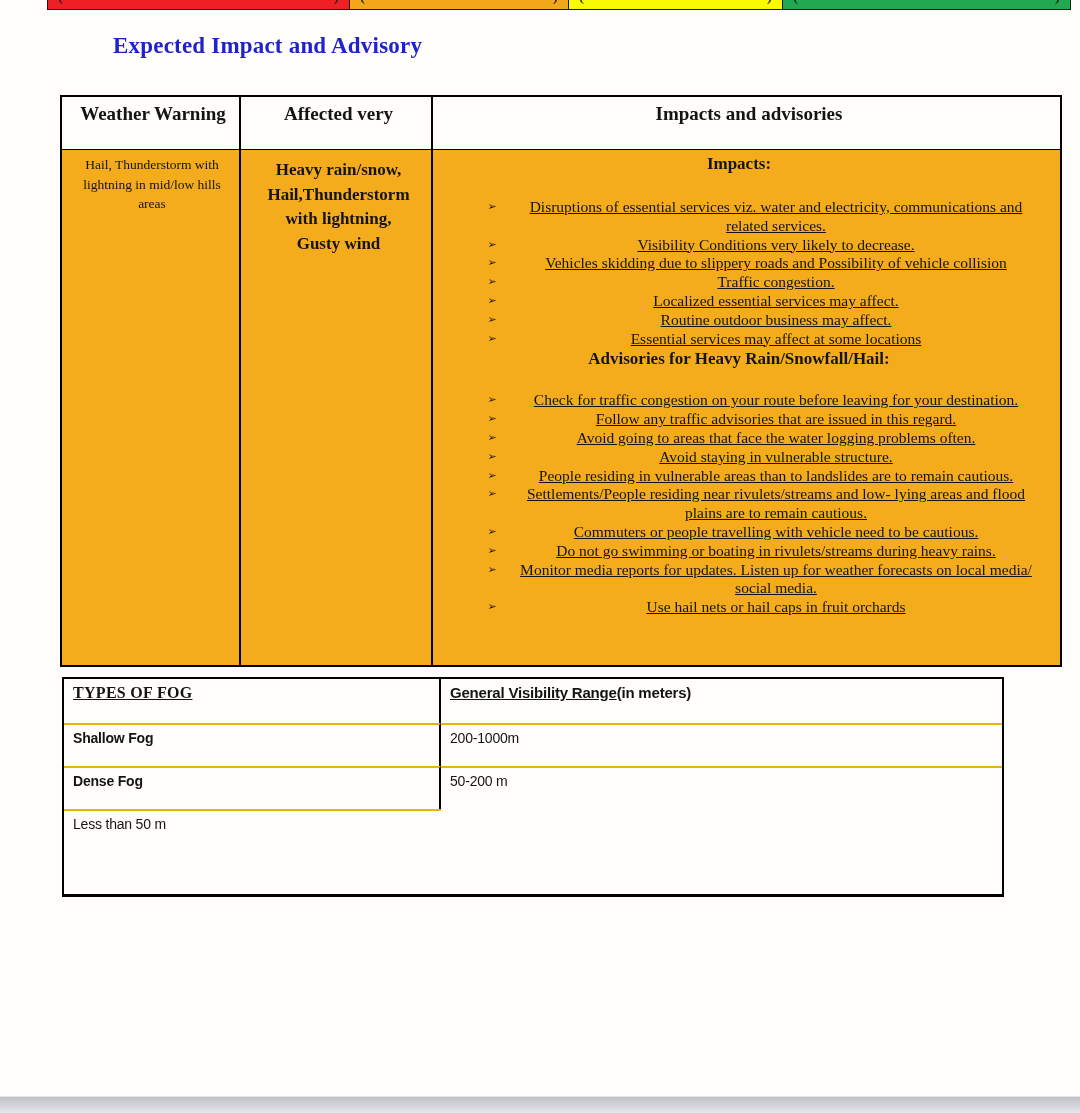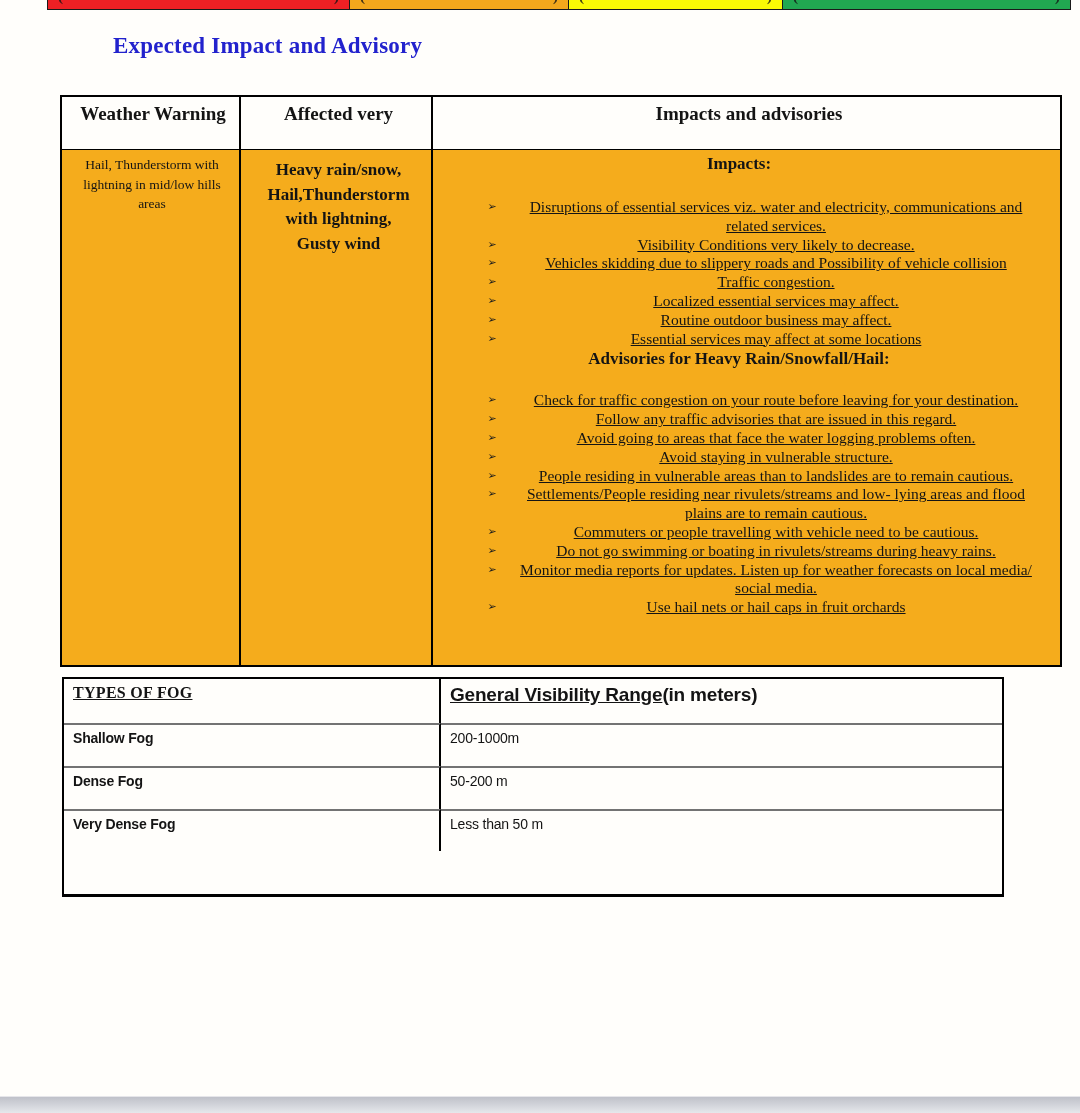--- a/index.html
+++ b/index.html
@@ -51,23 +51,23 @@
 
   
   .fog-table{
     position:absolute;left:46px;top:677px;width:942px;height:220px;box-sizing:border-box;
     border:2px solid #000;border-bottom-width:3px;
     display:grid;grid-template-columns:377px 1fr;grid-template-rows:44px repeat(4,1fr);
     font-family:"Liberation Sans","DejaVu Sans",sans-serif;letter-spacing:-0.2px;margin-left:16px;
   }
   .fog-table > div{box-sizing:border-box;padding:5px 6px 0 9px;}
   .fog-h1{font-family:"Liberation Serif","DejaVu Serif",serif;font-weight:bold;font-size:16px;text-decoration:underline;letter-spacing:.3px;}
-  .fog-h2{font-weight:bold;font-size:19px;}
+  .fog-h2{font-weight:bold;font-size:15px;}
   .fog-h2 .u{text-decoration:underline;}
-  .fog-row-border{border-top:2px solid #737373;}
+  .fog-row-border{border-top:2px solid #eab308;}
   .fog-type{font-weight:bold;font-size:14px;}
   .fog-range{font-size:14px;}
 
   
   .bottom-strip{
     position:absolute;left:0;top:1096px;width:1080px;height:17px;
     background:linear-gradient(180deg,#bfc1c9 0%,#d5d7dd 55%,#e8eaee 100%);
     border-top:1px solid #e6e6ea;
   }
 </style>
@@ -211,19 +211,18 @@
     <div class="fog-h1 col-sep">TYPES OF FOG</div>
     <div class="fog-h2"><span class="u">General Visibility Range</span><span>(in meters)</span></div>
 
     <div class="fog-type col-sep fog-row-border">Shallow Fog</div>
     <div class="fog-range fog-row-border">200-1000m</div>
 
 
     <div class="fog-type col-sep fog-row-border">Dense Fog</div>
     <div class="fog-range fog-row-border">50-200 m</div>
 
-    <div class="fog-type col-sep fog-row-border">Very Dense Fog</div>
     <div class="fog-range fog-row-border">Less than 50 m</div>
   </div>
 
   <div class="bottom-strip"></div>
 
 </div>
 
 </body></html>

